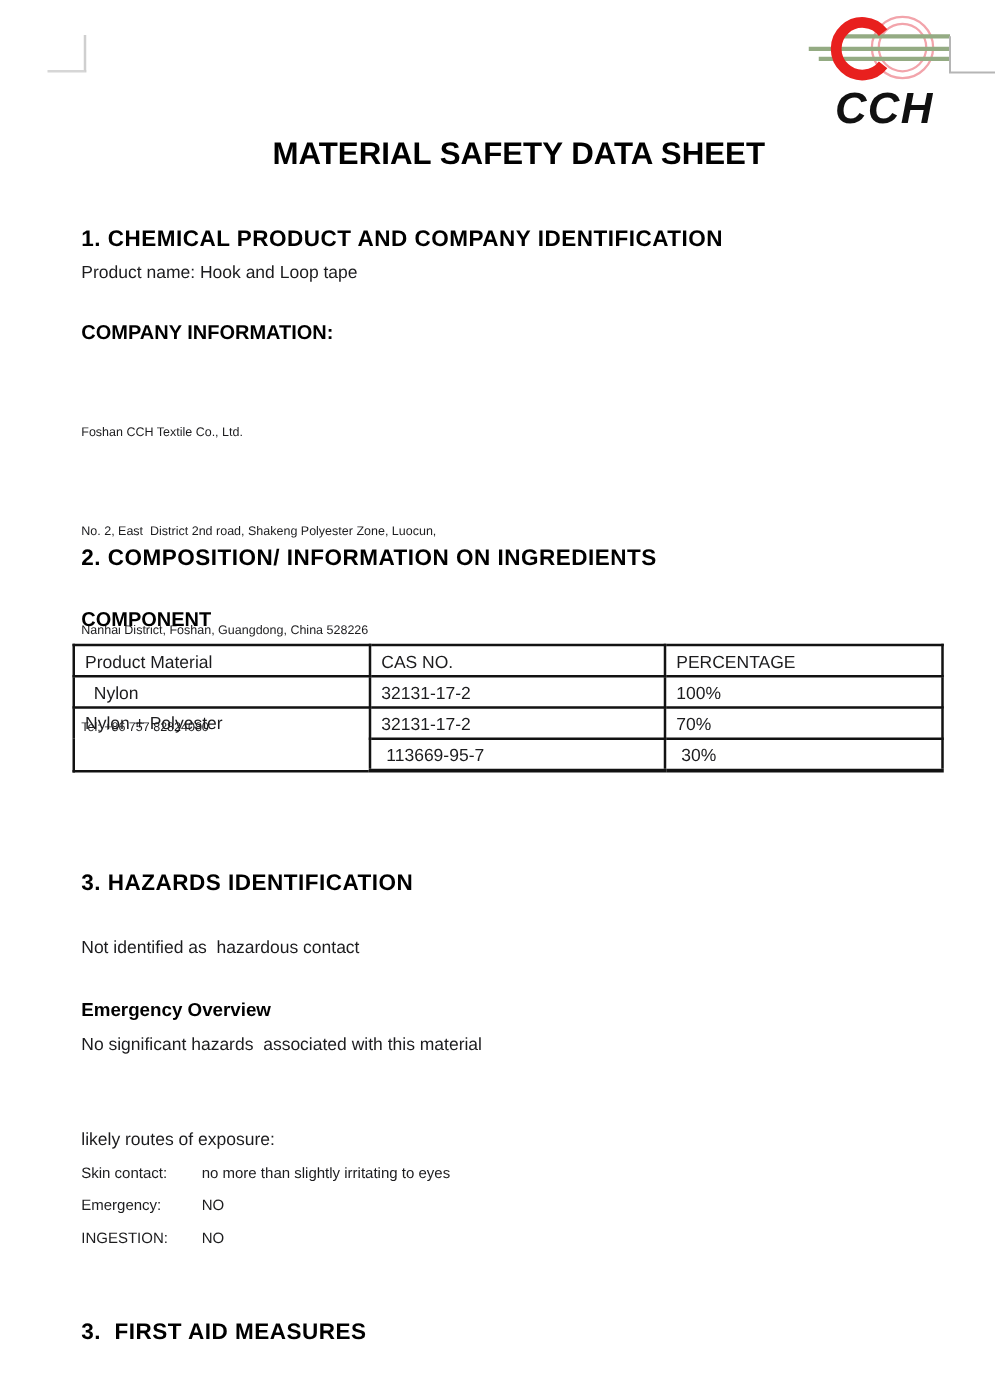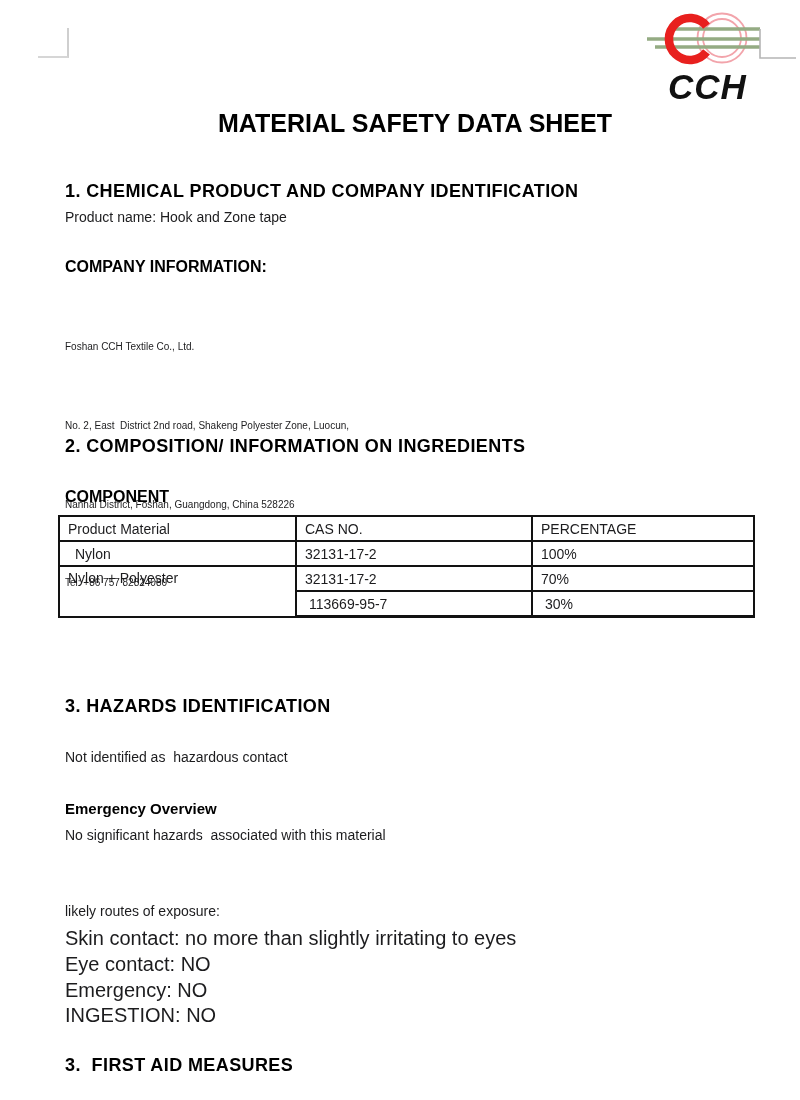--- a/index.html
+++ b/index.html
@@ -54,21 +54,21 @@
   }
   .msds-table td {
     border:2px solid #121212;
     padding:1px 8px; height:21px;
     vertical-align:middle; overflow:hidden;
   }
   .msds-table tr:last-child td { border-bottom:3px solid #121212;padding-left:12px; }
   .msds-table td.indent { padding-left:15px; }
   .msds-table td.vtop { vertical-align:top; padding-top:3px; }
 
-  .route-line { font-size:20px; line-height:25.8px; }
+  .route-line { font-size:12px; line-height:25.8px; }
   .route-label { display:inline-block; min-width:93px; }
 </style>
 </head>
 <body>
 
 <div class="abs corner-mark"></div>
 
 <div>
   <svg class="abs logo-graphic" viewBox="0 0 162 60" width="162" height="60" xmlns="http://www.w3.org/2000/svg">
 
@@ -82,21 +82,21 @@
     <polyline points="122,21 122,50 158,50" fill="none" stroke="#b5b5b5" stroke-width="1.6"></polyline>
 
     <path d="M 68.5 43.9 A 21 21 0 1 1 68.5 18.1" fill="none" stroke="#e8201e" stroke-width="8.6"></path>
   </svg>
   <div class="abs logo-text">CCH</div>
 </div>
 
 <div class="abs doc-title">MATERIAL SAFETY DATA SHEET</div>
 
 <div class="abs h-section" style="left:65px; top:181px;">1. CHEMICAL PRODUCT AND COMPANY IDENTIFICATION</div>
-<div class="abs body-text" style="left:65px; top:209px;">Product name: Hook and Zone tape</div>
+<div class="abs body-text" style="left:65px; top:209px;">Product name: Hook and Loop tape</div>
 
 <div class="abs h-sub" style="left:65px; top:257px;">COMPANY INFORMATION:</div>
 <div class="abs multiline" style="left:65px; top:282px;">
   <div>Foshan CCH Textile Co., Ltd.</div>
   <div>No. 2, East  District 2nd road, Shakeng Polyester Zone, Luocun,</div>
   <div>Nanhai District, Foshan, Guangdong, China 528226</div>
   <div>Tel: +86 757 82824080</div>
 </div>
 
 <div class="abs h-section" style="left:65px; top:436px;">2. COMPOSITION/ INFORMATION ON INGREDIENTS</div>
@@ -136,24 +136,20 @@
 <div class="abs h-sub" style="left:65px; top:800px; font-size:15px;">Emergency Overview</div>
 <div class="abs body-text" style="left:65px; top:827px;">No significant hazards  associated with this material</div>
 
 <div class="abs body-text" style="left:65px; top:903px;">likely routes of exposure:</div>
 <div class="abs" style="left:65px; top:926px;">
   <div class="route-line">
     <span class="route-label">Skin contact:</span>
     <span>no more than slightly irritating to eyes</span>
   </div>
   <div class="route-line">
-    <span class="route-label">Eye contact:</span>
-    <span>NO</span>
-  </div>
-  <div class="route-line">
     <span class="route-label">Emergency:</span>
     <span>NO</span>
   </div>
   <div class="route-line">
     <span class="route-label">INGESTION:</span>
     <span>NO</span>
   </div>
 </div>
 
 <div class="abs h-section" style="left:65px; top:1055px;">3.  FIRST AID MEASURES</div>

